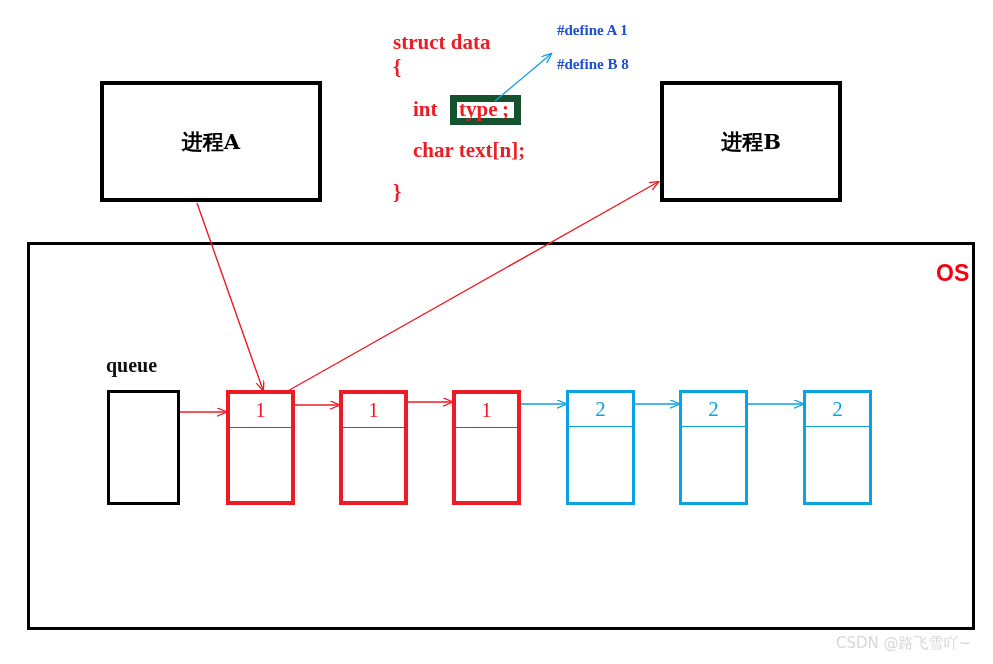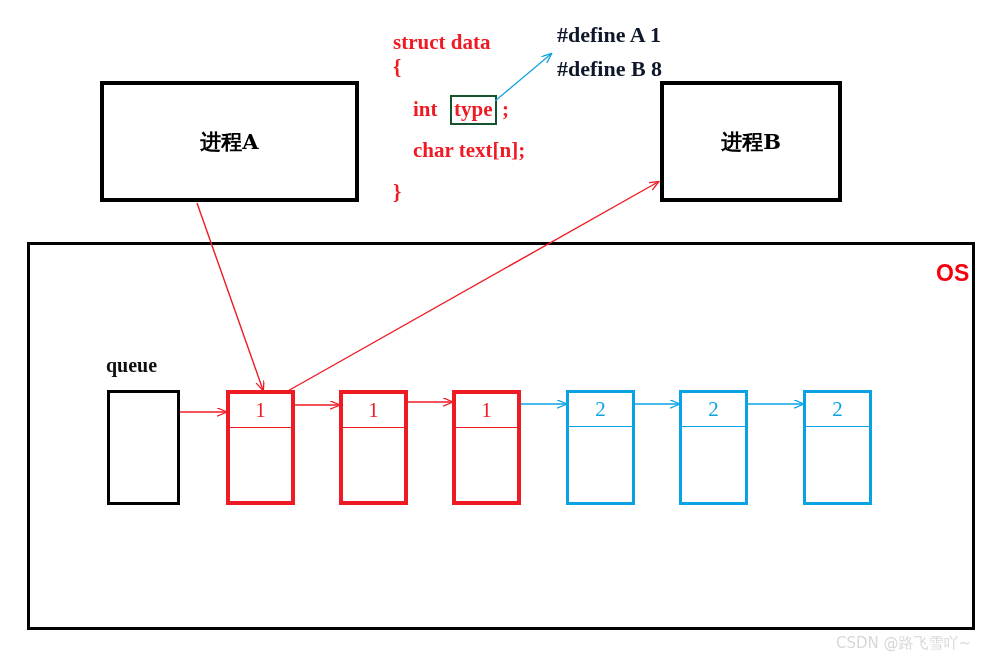--- a/index.html
+++ b/index.html
@@ -26,21 +26,21 @@
     justify-content: center;
     box-sizing: border-box;
   }
   .proc-label {
     font-family: "DejaVu Serif", "Liberation Serif", serif;
     font-size: 21px;
     font-weight: bold;
     color: #000000;
     letter-spacing: 0px;
   }
-  #proc-a { left: 100px; top: 81px; width: 259px; height: 121px; }
+  #proc-a { left: 100px; top: 81px; width: 222px; height: 121px; }
   #proc-b { left: 660px; top: 81px; width: 182px; height: 121px; }
 
   
   #os-box {
     position: absolute;
     left: 27px; top: 242px;
     width: 948px; height: 388px;
     border: 3px solid #000000;
     background: #ffffff;
     box-sizing: border-box;
@@ -58,34 +58,34 @@
   .code-red {
     position: absolute;
     color: #ef1b24;
     font-size: 21px;
     font-weight: bold;
     font-family: "Liberation Serif", "DejaVu Serif", serif;
     white-space: pre;
   }
   .code-blue {
     position: absolute;
-    color: #0f172a;
-    font-size: 22px;
+    color: #1d4ed8;
+    font-size: 15px;
     font-weight: bold;
     font-family: "Liberation Serif", "DejaVu Serif", serif;
     white-space: pre;
   }
   #c-struct { left: 393px; top: 30px; }
   #c-open   { left: 393px; top: 55px; }
   #c-int    { left: 413px; top: 97px; }
   #c-type-wrap {
     position: absolute;
     left: 450px; top: 95px;
-    border: 2px solid #14532d;
-    padding: 0px 2px 1px 2px;
+    border: 7px solid #14532d;
+    padding: 0px 16px 1px 2px;
     box-sizing: border-box;
     height: 30px;
     display: flex;
     align-items: center;
   }
   #c-type {
     position: static;
     color: #ef1b24;
     font-size: 21px;
     font-weight: bold;

